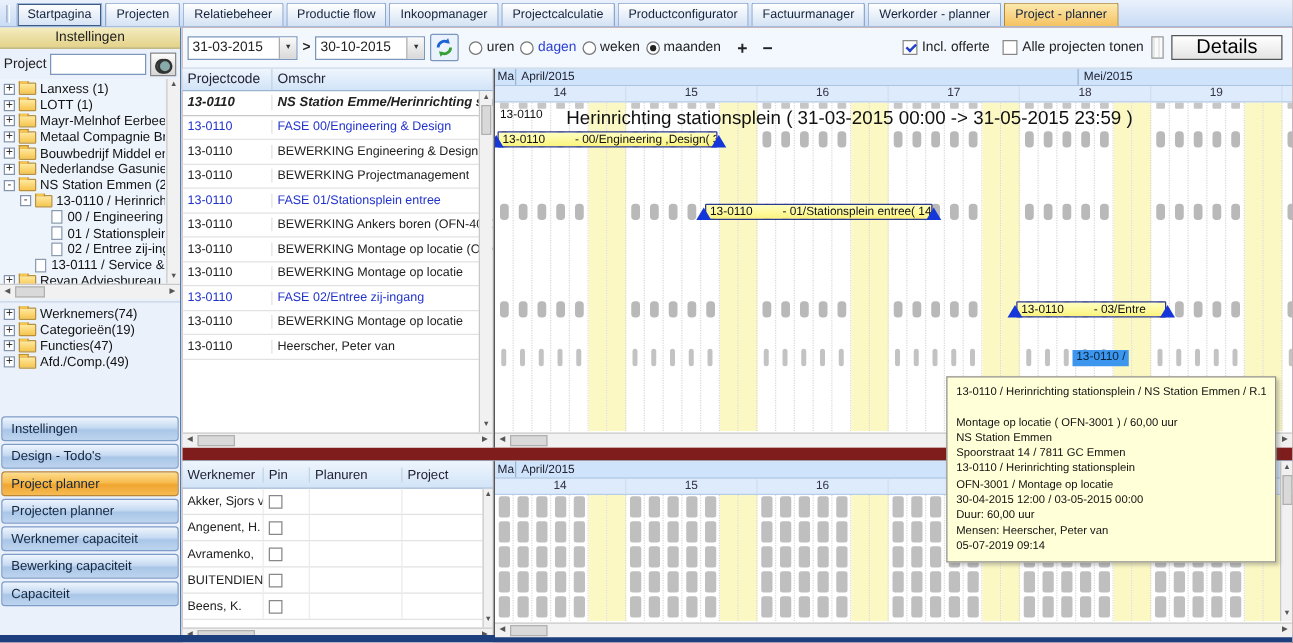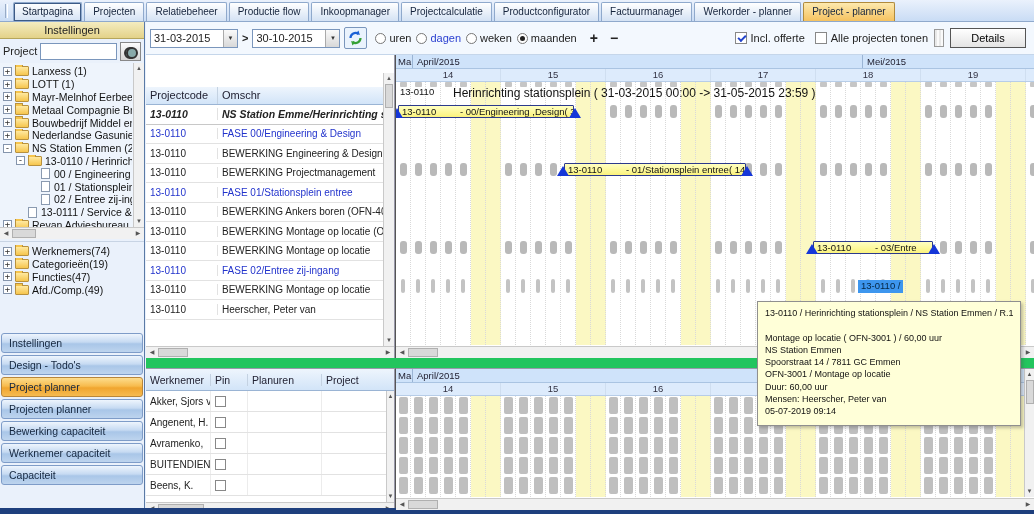--- a/index.html
+++ b/index.html
@@ -55,46 +55,46 @@
   .hs-thumb { width:28px; height:9px; background:#d9d9d9; border:1px solid #b0b0b0; flex:none; }
   .s-spacer { flex:1; }
 
   .side-buttons { position:absolute; top:311px; left:0; right:0; }
   .sbtn { height:20px; margin:0 1px 2px 1px; border:1px solid #7e9cc8; border-radius:3px;
     background:linear-gradient(#eef5fd 0%,#c6daf2 45%,#a9c6e8 55%,#bdd4ee 100%);
     font-size:10.5px; color:#14263e; line-height:18px; padding-left:7px; cursor:default; }
   .sbtn.active { background:linear-gradient(#fddd8d 0%,#f7bb4d 45%,#f0a52f 55%,#f6bb52 100%); border-color:#b9863a; }
 
   
-  .main { position:absolute; top:22px; left:146px; right:0; bottom:6px; background:#22c55e; }
+  .main { position:absolute; top:22px; left:146px; right:0; bottom:6px; background:#7f1d1d; }
   .toolbar { position:absolute; top:0; left:0; right:0; height:33px; background:#f3f8fe;
     border-bottom:1px solid #c5d6ea; display:flex; align-items:center; padding:0 4px; gap:4px; font-size:11px; color:#222; }
   .datebox { width:88px; height:19px; border:1px solid #7a96bc; background:#fff; display:flex; flex:none; }
   .datebox .val { flex:1; font-size:11px; line-height:17px; padding-left:3px; }
   .datebox .dd { width:14px; background:linear-gradient(#fafafa,#d8d8d8); border-left:1px solid #aaa;
     font-size:6px; text-align:center; line-height:17px; color:#333; }
   .gt { font-weight:bold; }
   .refresh { width:23px; height:22px; border:1px solid #7a96bc; background:#eaf3fd; padding:1px; border-radius:2px; }
   .runit { display:flex; align-items:center; margin-right:5px; }
   .radio { width:11px; height:11px; border:1px solid #777; border-radius:50%; background:#fff; margin-right:3px; position:relative; flex:none; }
   .radio.sel::after { content:""; position:absolute; inset:2px; background:#222; border-radius:50%; }
   .rlabel.blue { color:#2a3fd0; }
   .zoombtn { font-weight:bold; font-size:14px; margin:0 4px; color:#222; cursor:default; }
   .tb-right { margin-left:auto; display:flex; align-items:center; gap:6px; padding-right:4px; }
   .filt { display:flex; align-items:center; }
   .cb { width:12px; height:12px; border:1px solid #888; background:#fff; margin-right:4px; position:relative; flex:none; }
   .cb.checked::after { content:""; position:absolute; left:2px; top:2px; width:6px; height:3px;
     border-left:2px solid #2244cc; border-bottom:2px solid #2244cc; transform:rotate(-45deg); }
   .details-grip { width:10px; height:18px; border:1px solid #999; background:repeating-linear-gradient(90deg,#e8e8e8 0 2px,#fafafa 2px 4px); }
-  .details { width:76px; height:20px; border:1px solid #555; background:linear-gradient(#ffffff,#e4e4e4); font-size:11px; }
+  .details { width:89px; height:20px; border:1px solid #555; background:linear-gradient(#ffffff,#e4e4e4); font-size:16px; }
 
   
   .ptable { position:absolute; top:33px; left:0; width:249px; height:303px; background:#fff; border-right:1px solid #99a; }
   .pt-head { height:18px; background:linear-gradient(#eef5fd,#d2e4f8); border-bottom:1px solid #9ab4d4;
-    display:flex; font-size:11px; color:#223;margin-top:32px; }
+    display:flex; font-size:11px; color:#223; }
   .pt-head div { line-height:17px; padding-left:4px; }
   .pc1 { width:72px; border-right:1px solid #c4d2e2; flex:none; }
   .pc2 { flex:1; overflow:hidden; white-space:nowrap; }
   .prow { height:19.5px; display:flex; align-items:center; border-bottom:1px solid #e2e2e2; font-size:10px; color:#222; }
   .prow .pc1 { border-right:1px solid #e2e2e2; padding-left:4px; }
   .prow .pc2 { padding-left:4px; }
   .prow.project { font-weight:bold; font-style:italic; font-size:10.5px; border-bottom:1px solid #c8c8c8; }
   .prow.fase { color:#2233cc; }
   .pt-vscroll { top:18px; bottom:12px; }
 
@@ -111,21 +111,21 @@
   .g-days { position:absolute; inset:0; display:flex; }
   .g-day { width:15px; height:100%; border-right:1px dotted #d9d9d9; flex:none; }
   .g-day.we { background:#fbf8c3; }
   .g-rows { position:absolute; inset:0; }
   .g-row { position:absolute; left:0; right:0; }
   .cap { position:absolute; width:7px; height:13px; top:3px; background:#b9b9b9; border-radius:3px; }
   #gantt-bottom .cap { width:9px; height:17px; top:1px; border-radius:2px; background:#bfbfbf; }
   .cap.thin { width:4px; height:14px; top:2px; border-radius:2px; background:#c3c3c3; }
   .cap.sq { width:7px; height:5px; top:0; border-radius:1px; background:#c6c6c6; }
   .g-sumcode { position:absolute; left:4px; top:4px; font-size:9.5px; color:#111; }
-  .g-sumtext { position:absolute; left:57px; top:4px; font-size:12px; color:#111; white-space:nowrap; }
+  .g-sumtext { position:absolute; left:57px; top:4px; font-size:15px; color:#111; white-space:nowrap; }
   .gbar { position:absolute; height:13px; top:3px; background:linear-gradient(#ffffc2,#fbf37d);
     border:1px solid #2c3a8c; border-radius:1px; font-size:9.5px; line-height:11px; white-space:pre;
     overflow:hidden; padding-left:3px; color:#111; z-index:3; }
   .tri { position:absolute; width:0; height:0; border-left:6px solid transparent; border-right:6px solid transparent;
     border-bottom:10px solid #1536d8; top:6px; z-index:4; }
   .gsel { position:absolute; height:13px; top:3px; background:#3d96ee; color:#052540; font-size:9.5px;
     line-height:12px; padding:0 3px; white-space:nowrap; z-index:3; }
   .g-hscroll { z-index:5; }
   .g-vscroll { top:0; bottom:13px; width:10px; z-index:6; }
 
@@ -281,22 +281,22 @@
           <span class="exp">+</span>
           <span class="fold"></span>
           <span class="tlabel">Afd./Comp.(49)</span>
         </div>
       </div>
     <div class="side-buttons" id="side-buttons">
         <div class="sbtn">Instellingen</div>
         <div class="sbtn">Design - Todo's</div>
         <div class="sbtn active">Project planner</div>
         <div class="sbtn">Projecten planner</div>
+        <div class="sbtn">Werknemer capaciteit</div>
         <div class="sbtn">Bewerking capaciteit</div>
-        <div class="sbtn">Werknemer capaciteit</div>
         <div class="sbtn">Capaciteit</div>
       </div>
   </div>
 
   <div class="main">
 
     <div class="toolbar">
       <span class="datebox">
         <span class="val">31-03-2015</span>
         <span class="dd">▼</span>
@@ -968,21 +968,23 @@
           <span class="s-arr">▼</span>
         </div>
       </div>
 
     <div class="tooltip" id="tooltip">
         <div class="tline">13-0110 / Herinrichting stationsplein / NS Station Emmen / R.174</div>
         <div class="tline">&nbsp;</div>
         <div class="tline">Montage op locatie ( OFN-3001 ) / 60,00 uur</div>
         <div class="tline">NS Station Emmen</div>
         <div class="tline">Spoorstraat  14 / 7811 GC Emmen</div>
+        <div class="tline">13-0110 / Herinrichting stationsplein</div>
         <div class="tline">OFN-3001  /  Montage op locatie</div>
+        <div class="tline">30-04-2015 12:00  /  03-05-2015 00:00</div>
         <div class="tline">Duur: 60,00 uur</div>
         <div class="tline">Mensen: Heerscher, Peter van</div>
         <div class="tline">05-07-2019 09:14</div>
       </div>
   </div>
 
   <div class="statusbar"></div>
 </div>
 
 </body></html>

